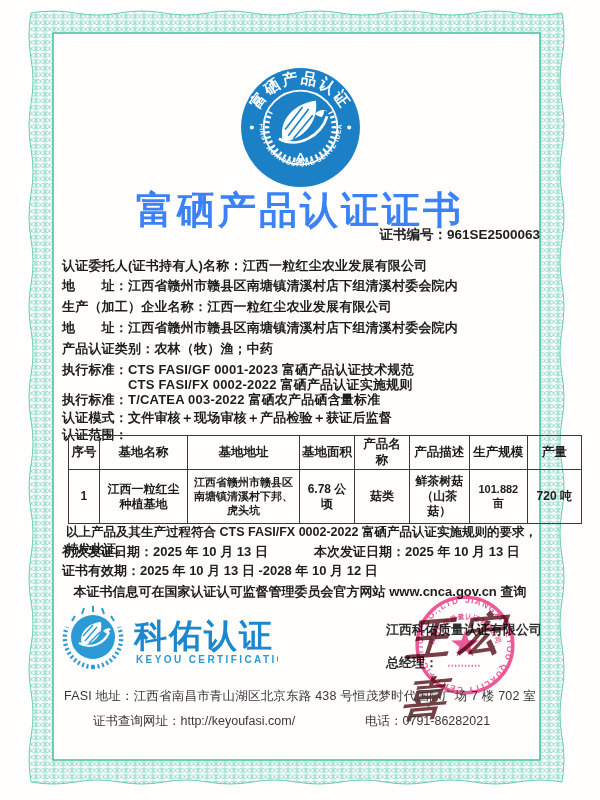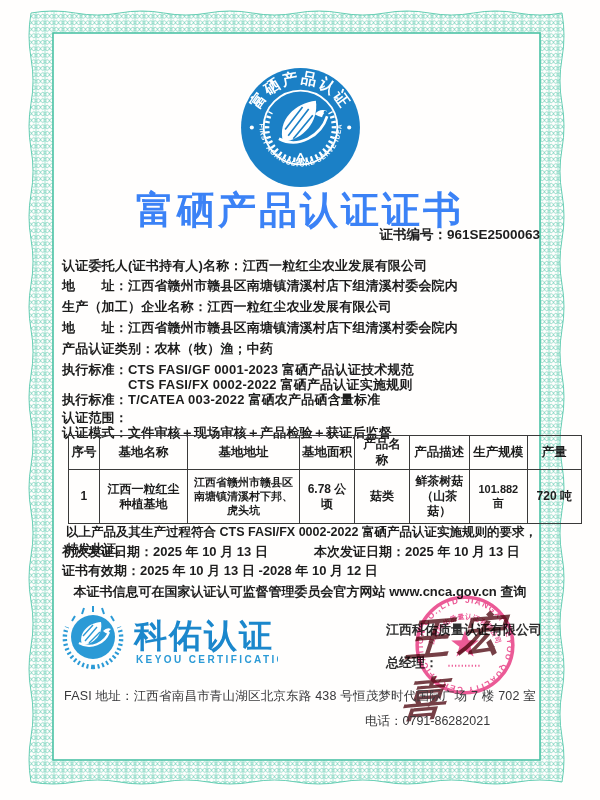--- a/index.html
+++ b/index.html
@@ -101,22 +101,22 @@
 
   <div class="abs fields">
     <div class="fline m5"><span>认证委托人(证书持有人)名称：</span><span>江西一粒红尘农业发展有限公司</span></div>
     <div class="fline m6"><span>地　　址：</span><span>江西省赣州市赣县区南塘镇清溪村店下组清溪村委会院内</span></div>
     <div class="fline m6"><span>生产（加工）企业名称：</span><span>江西一粒红尘农业发展有限公司</span></div>
     <div class="fline m6"><span>地　　址：</span><span>江西省赣州市赣县区南塘镇清溪村店下组清溪村委会院内</span></div>
     <div class="fline m6"><span>产品认证类别：</span><span>农林（牧）渔；中药</span></div>
     <div class="fline m0"><span>执行标准：</span><span>CTS FASI/GF 0001-2023 富硒产品认证技术规范</span></div>
     <div class="fline m0 indent"><span>CTS FASI/FX 0002-2022 富硒产品认证实施规则</span></div>
     <div class="fline m3"><span>执行标准：</span><span>T/CATEA 003-2022 富硒农产品硒含量标准</span></div>
+    <div class="fline m2"><span>认证模式：</span><span>文件审核＋现场审核＋产品检验＋获证后监督</span></div>
     <div class="fline m0"><span>认证范围：</span></div>
-    <div class="fline m2"><span>认证模式：</span><span>文件审核＋现场审核＋产品检验＋获证后监督</span></div>
   </div>
 
   <div class="abs scope">
     <table>
       <colgroup>
         <col style="width:6%">
           <col style="width:17.2%">
           <col style="width:21.8%">
           <col style="width:10.8%">
         <col style="width:10.6%">
@@ -188,15 +188,16 @@
     <text font-size="6.6" font-weight="bold" fill="#E9488C" letter-spacing="0.4">
       <textPath href="#sealCn" startOffset="50%" text-anchor="middle">江西科佑质量认证有限公司</textPath>
     </text>
     <path fill="#E9488C" d="M50,36 L53.4,45.4 L63.3,45.6 L55.4,51.6 L58.3,61.1 L50,55.5 L41.7,61.1 L44.6,51.6 L36.7,45.6 L46.6,45.4 Z"></path>
     <path d="M34,70 H66" stroke="#E9488C" stroke-width="2" stroke-dasharray="1.2 2" fill="none"></path>
   </svg>
 
   <div class="abs signature">王宏喜</div>
 
   <div class="abs addr"><span>FASI 地址：</span><span>江西省南昌市青山湖区北京东路 438 号恒茂梦时代国际广场 7 楼 702 室</span></div>
+  <div class="abs web"><span>证书查询网址：</span><span>http://keyoufasi.com/</span></div>
   <div class="abs phone"><span>电话：</span><span>0791-86282021</span></div>
 
 </div>
 
 </body></html>

